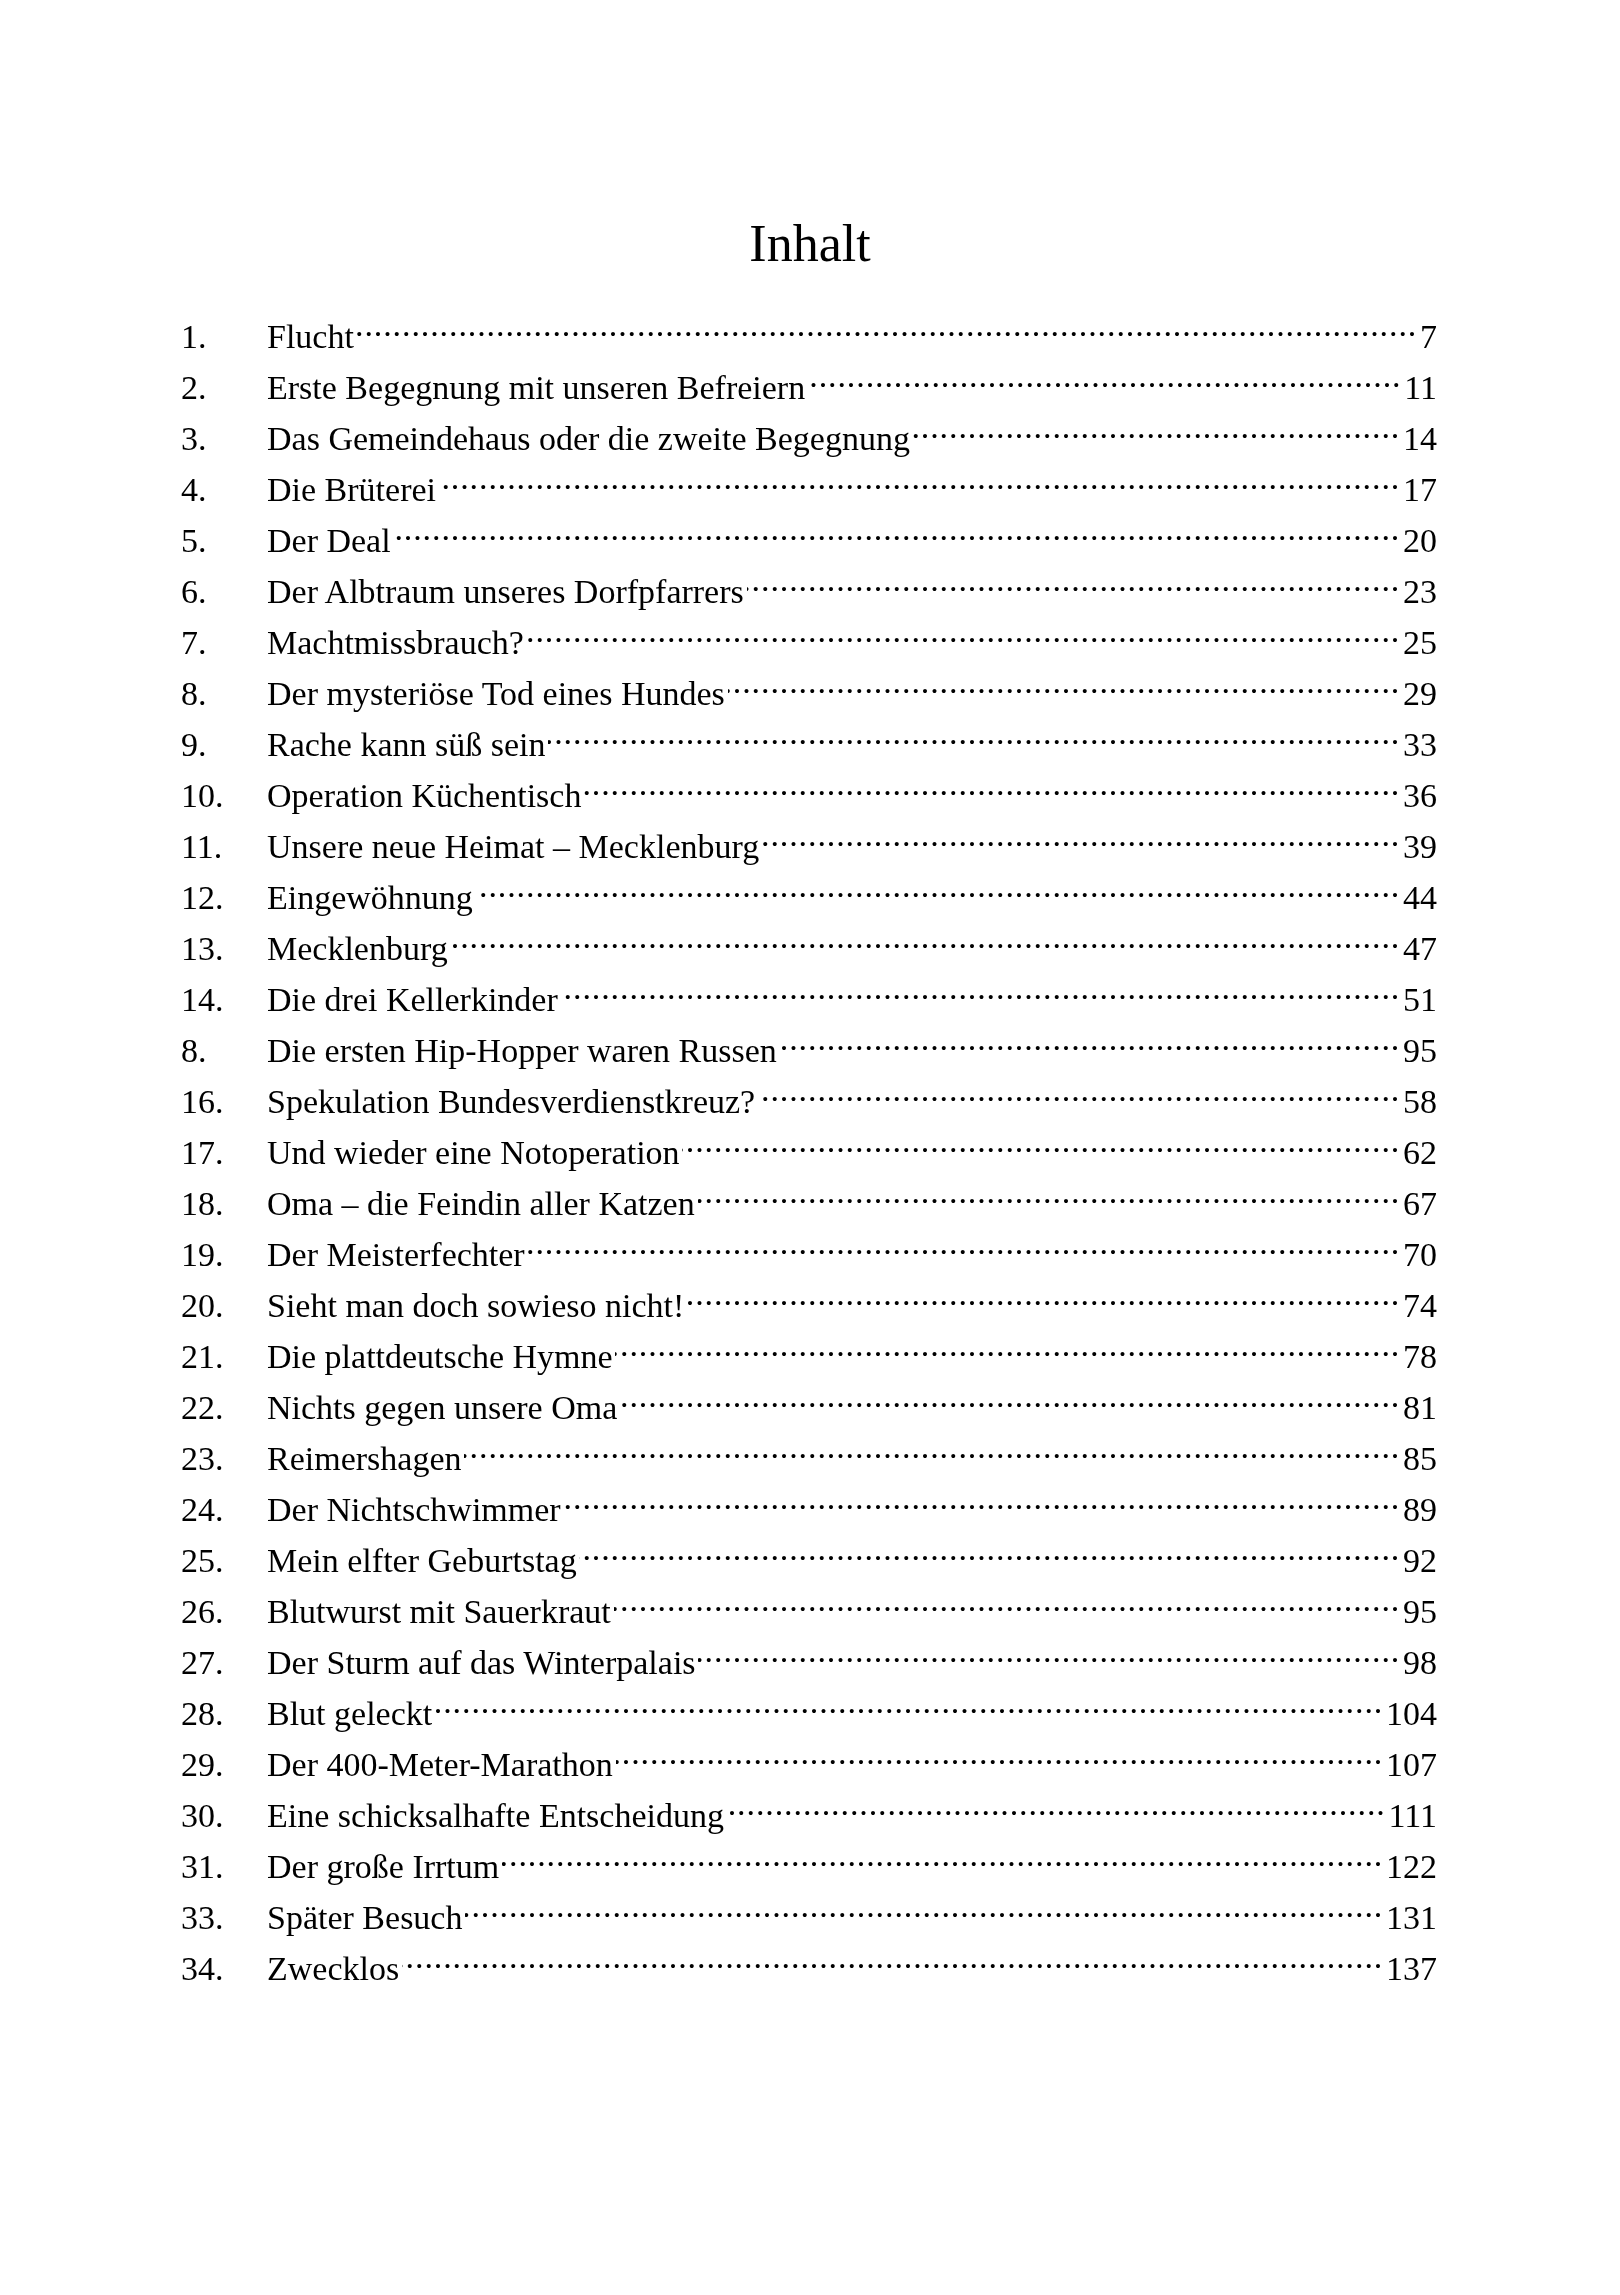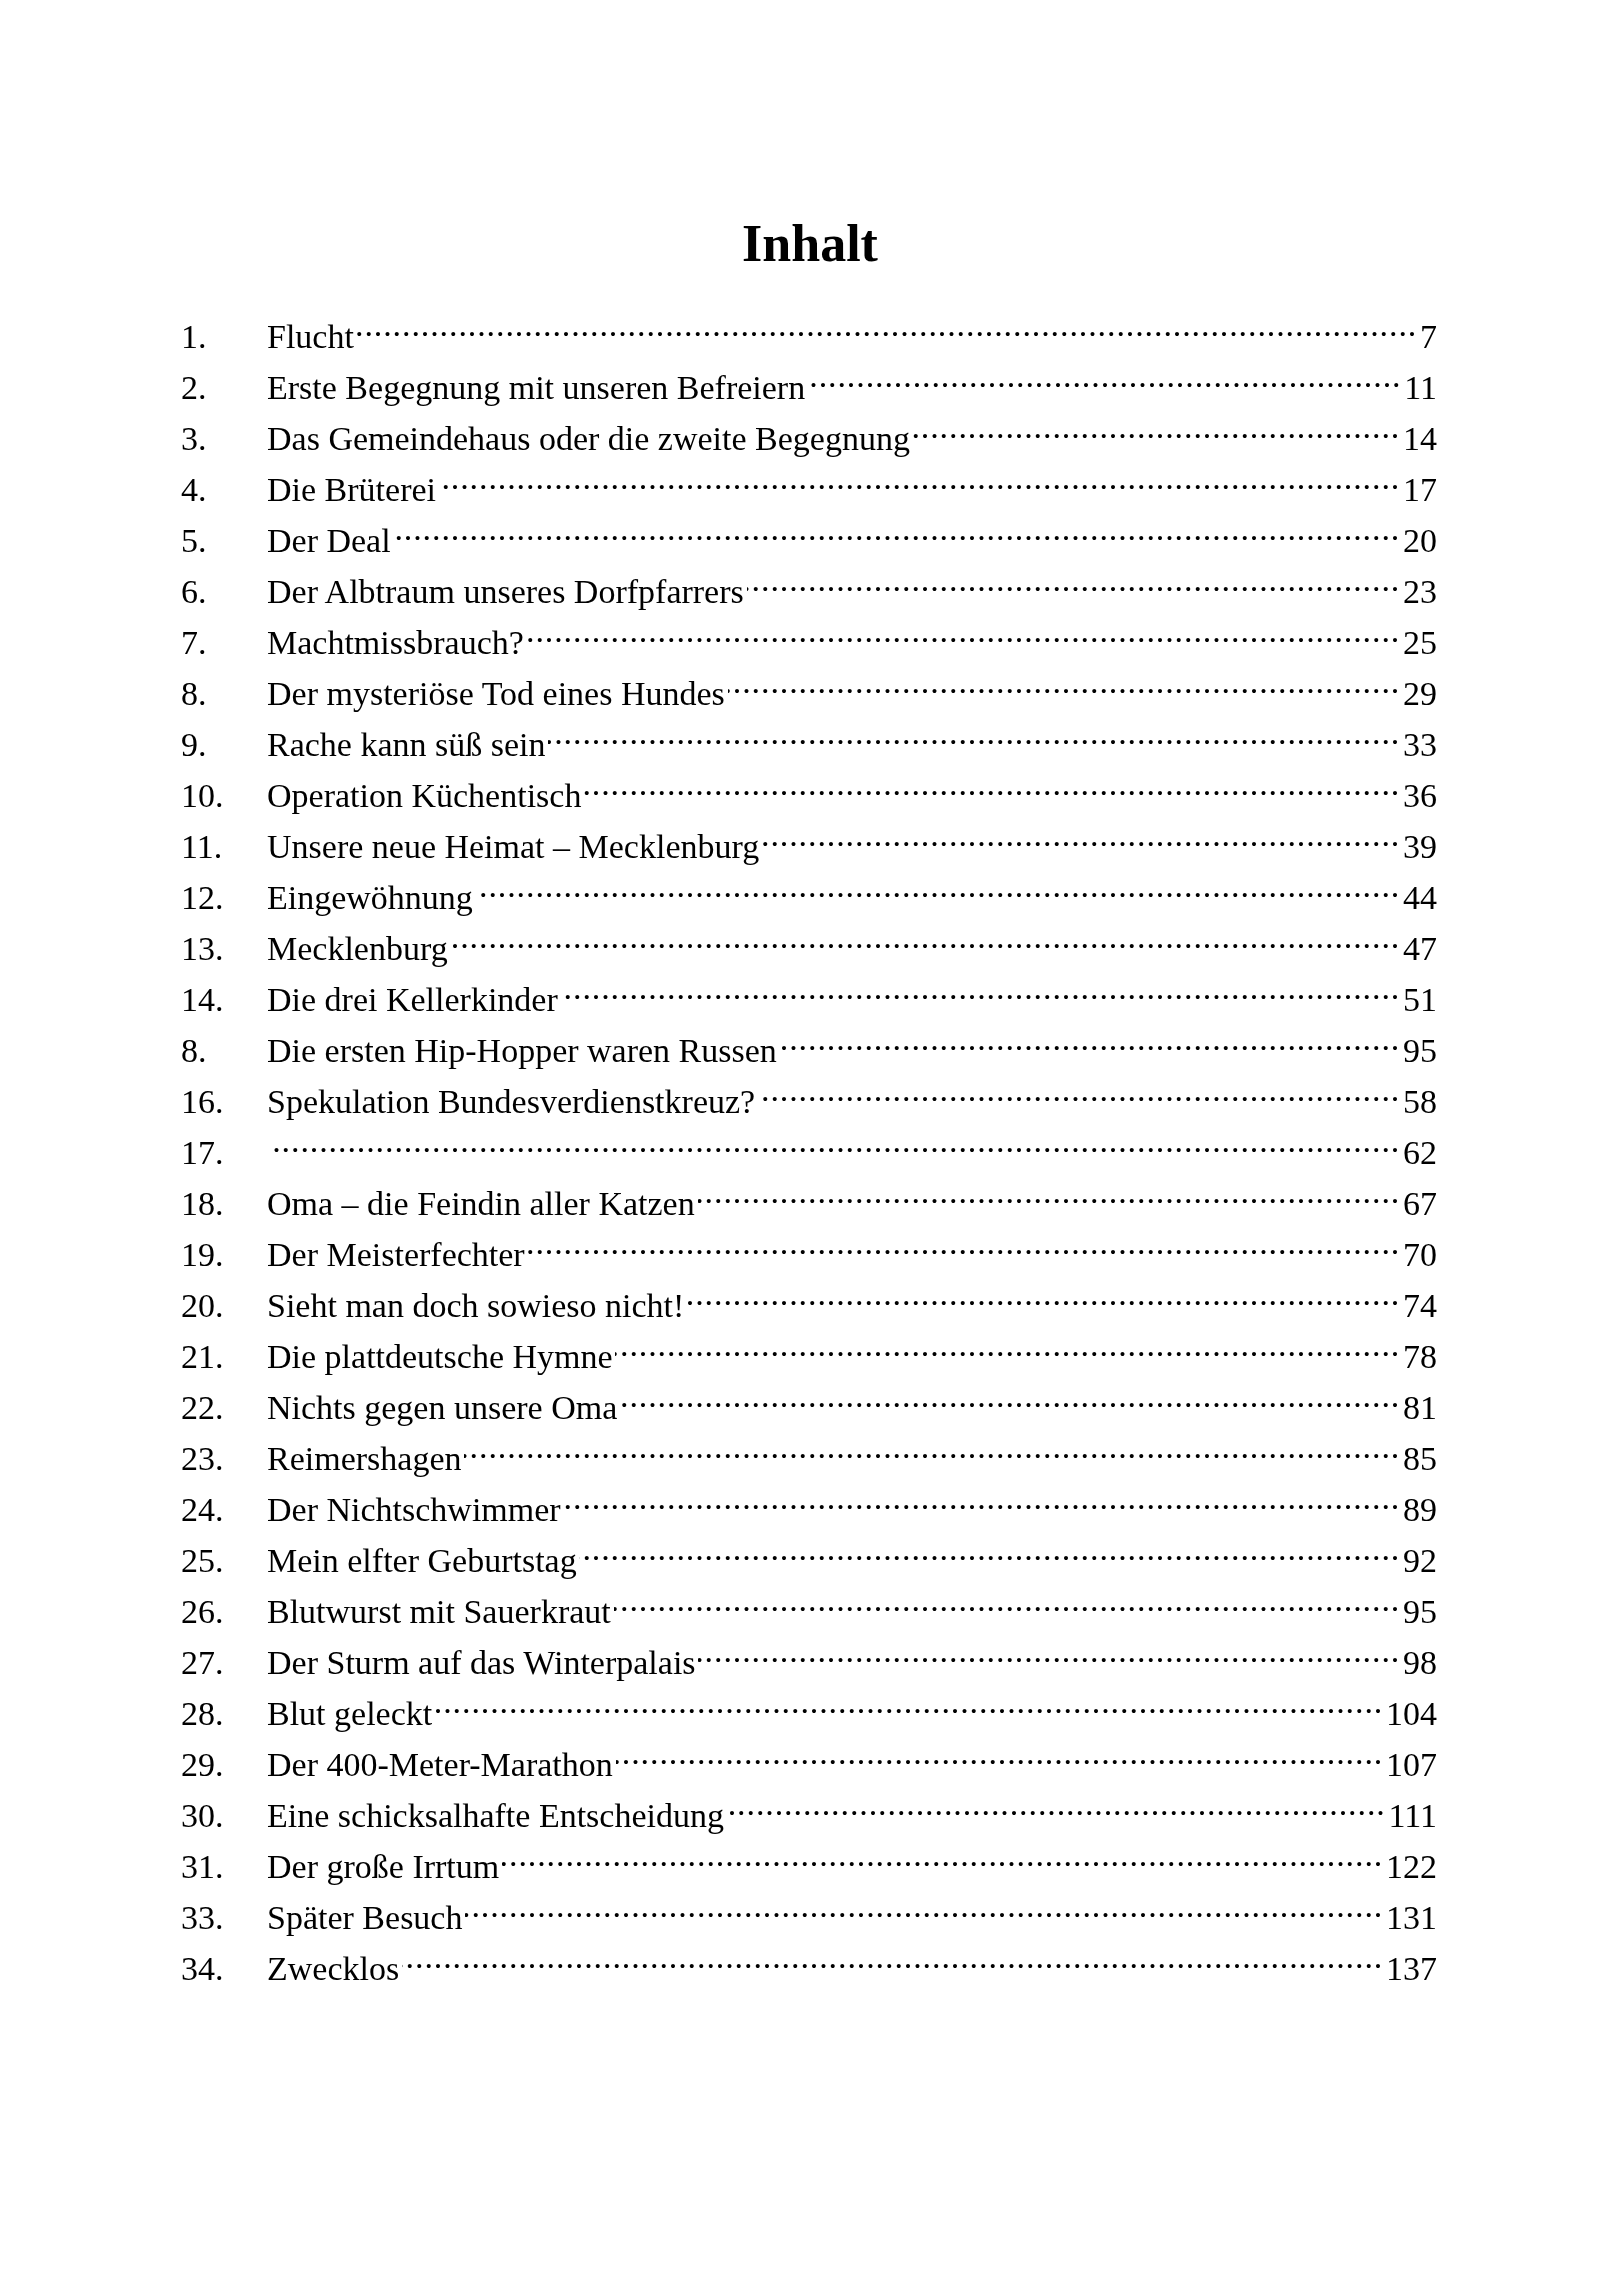--- a/index.html
+++ b/index.html
@@ -22,21 +22,21 @@
       height: 2295px;
     }
     .title {
       position: absolute;
       top: 211px;
       left: 0;
       width: 1620px;
       text-align: center;
       font-size: 52px;
       line-height: 65px;
-      font-weight: bold;
+      font-weight: normal;
       margin: 0;
     }
     .toc {
       position: absolute;
       top: 302px;
       left: 181px;
       width: 1256px;
       margin: 0;
       padding: 0;
       list-style: none;
@@ -176,20 +176,21 @@
       <span class="toc-page">95</span>
     </li>
       <li class="toc-row">
       <span class="toc-num">16.</span>
       <span class="toc-title">Spekulation Bundesverdienstkreuz?</span>
       <span class="toc-leader"></span>
       <span class="toc-page">58</span>
     </li>
       <li class="toc-row">
       <span class="toc-num">17.</span>
+      <span class="toc-title">Und wieder eine Notoperation</span>
       <span class="toc-leader"></span>
       <span class="toc-page">62</span>
     </li>
       <li class="toc-row">
       <span class="toc-num">18.</span>
       <span class="toc-title">Oma – die Feindin aller Katzen</span>
       <span class="toc-leader"></span>
       <span class="toc-page">67</span>
     </li>
       <li class="toc-row">

